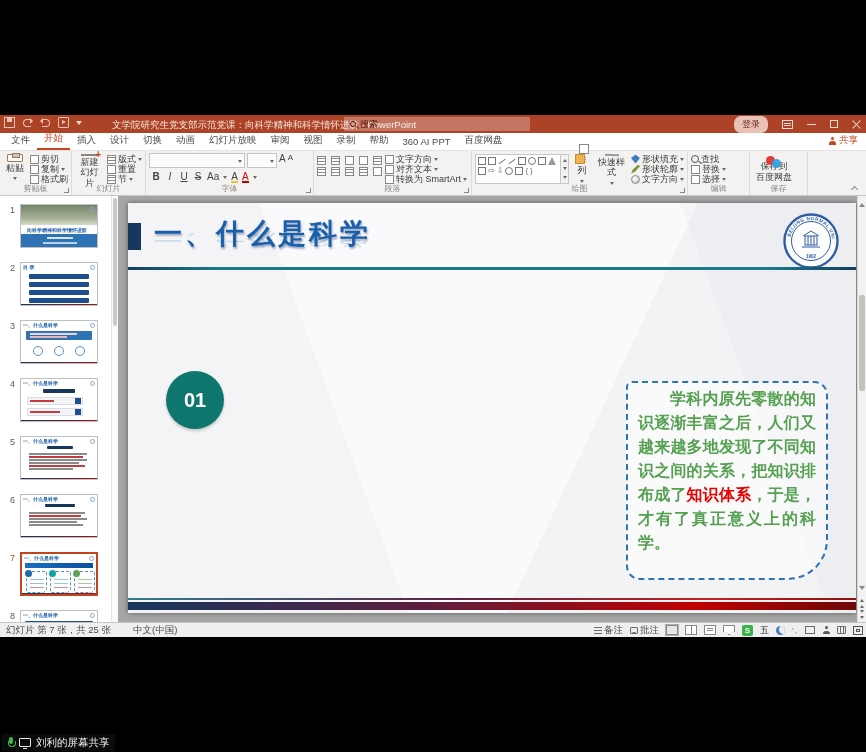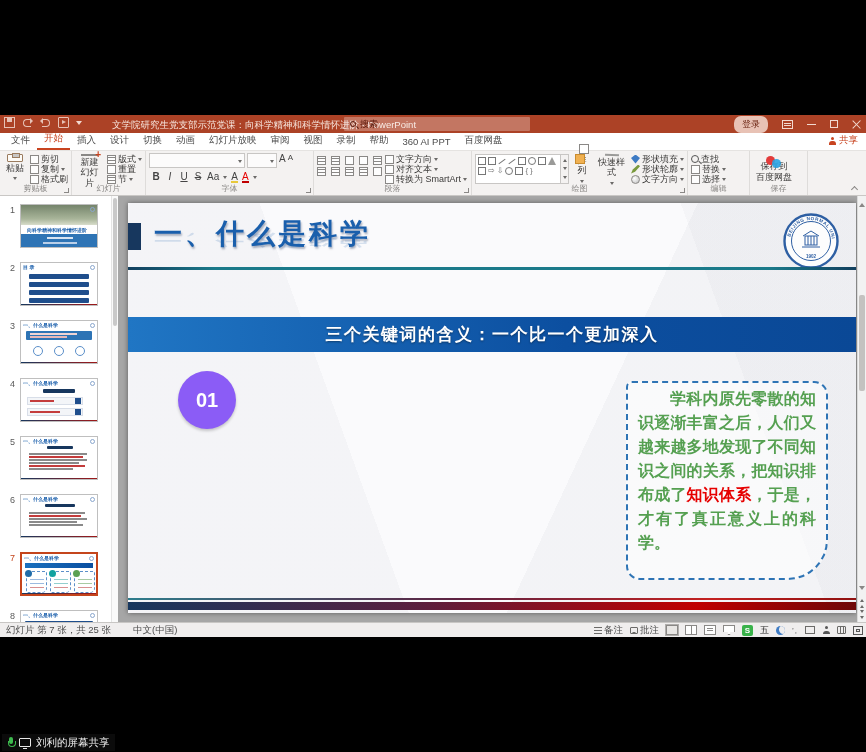--- a/index.html
+++ b/index.html
@@ -606,25 +606,22 @@
               <line x1="29" y1="24" x2="29" y2="33"></line>
               <line x1="32" y1="24" x2="32" y2="33"></line>
             <path d="M21,24 L29,19 L37,24"></path>
             <line x1="20" y1="35" x2="38" y2="35"></line>
           </g>
           <text x="29" y="46" font-size="4.6" fill="#2E5FA3" text-anchor="middle" font-weight="bold">1902</text>
         </svg>
 
         <div class="sdivider"></div>
 
-        <div class="banner">
-          <span>三个关键词的含义：一个比一个更加深入</span>
-        </div>
-
-        <div class="ccirc" style="left:50px; top:168px; background:#8b5cf6">
+
+        <div class="ccirc" style="left:38px; top:168px; background:#0f766e">
           <span>01</span>
         </div>
 
 
         <div class="cbox" style="left:498px; width:202px">
           <div class="ctext" style="padding-top:4px; color:#55A051">
             <span>学科内原先零散的知识逐渐丰富之后，人们又越来越多地发现了不同知识之间的关系，把知识排布成了</span><span class="red">知识体系</span><span>，于是，才有了真正意义上的科学。</span>
           </div>
         </div>
 

